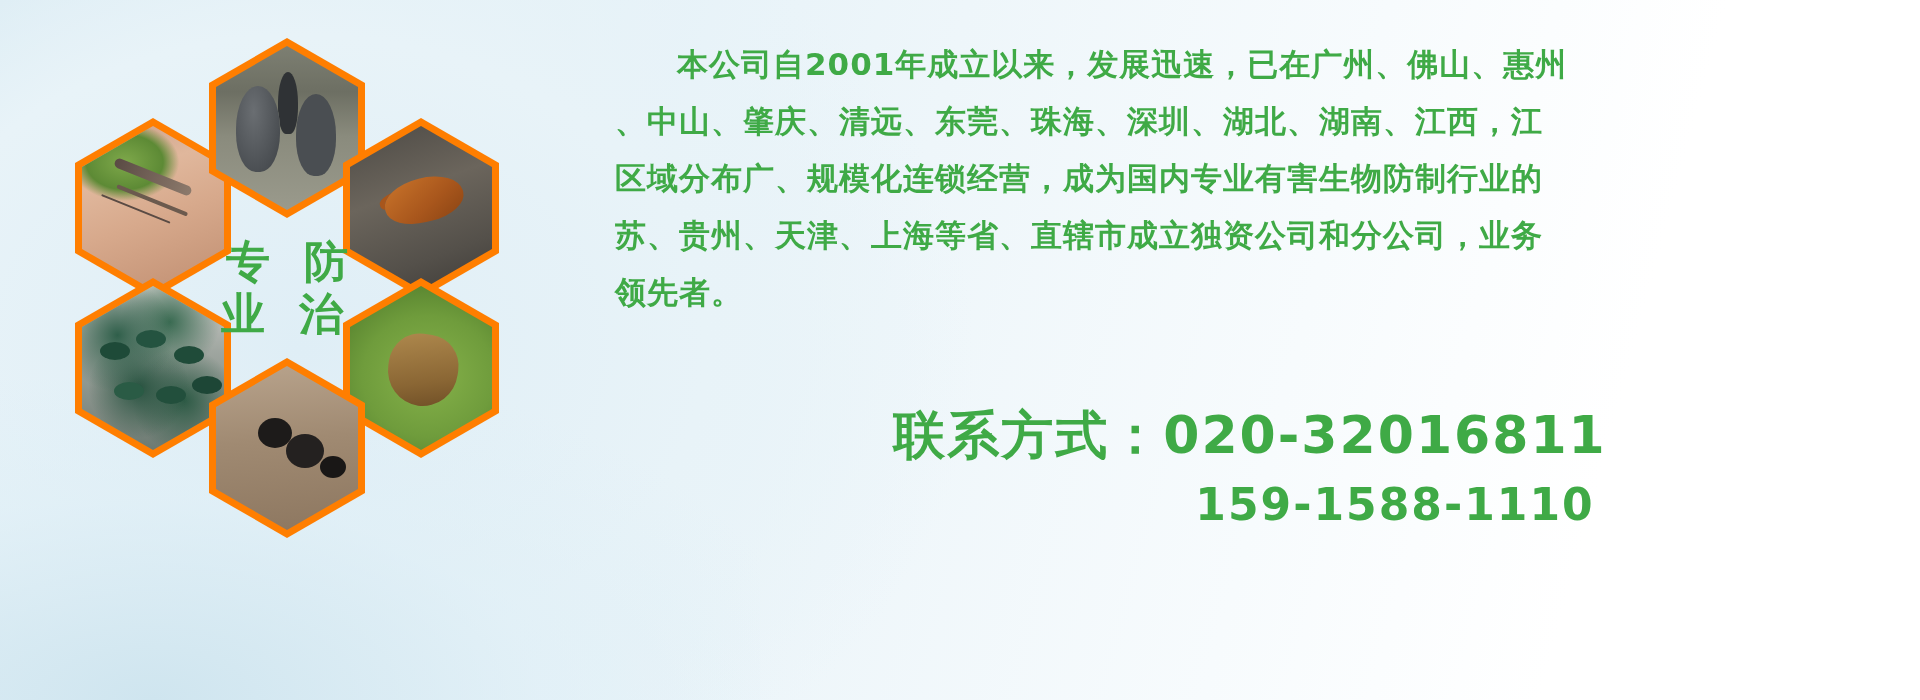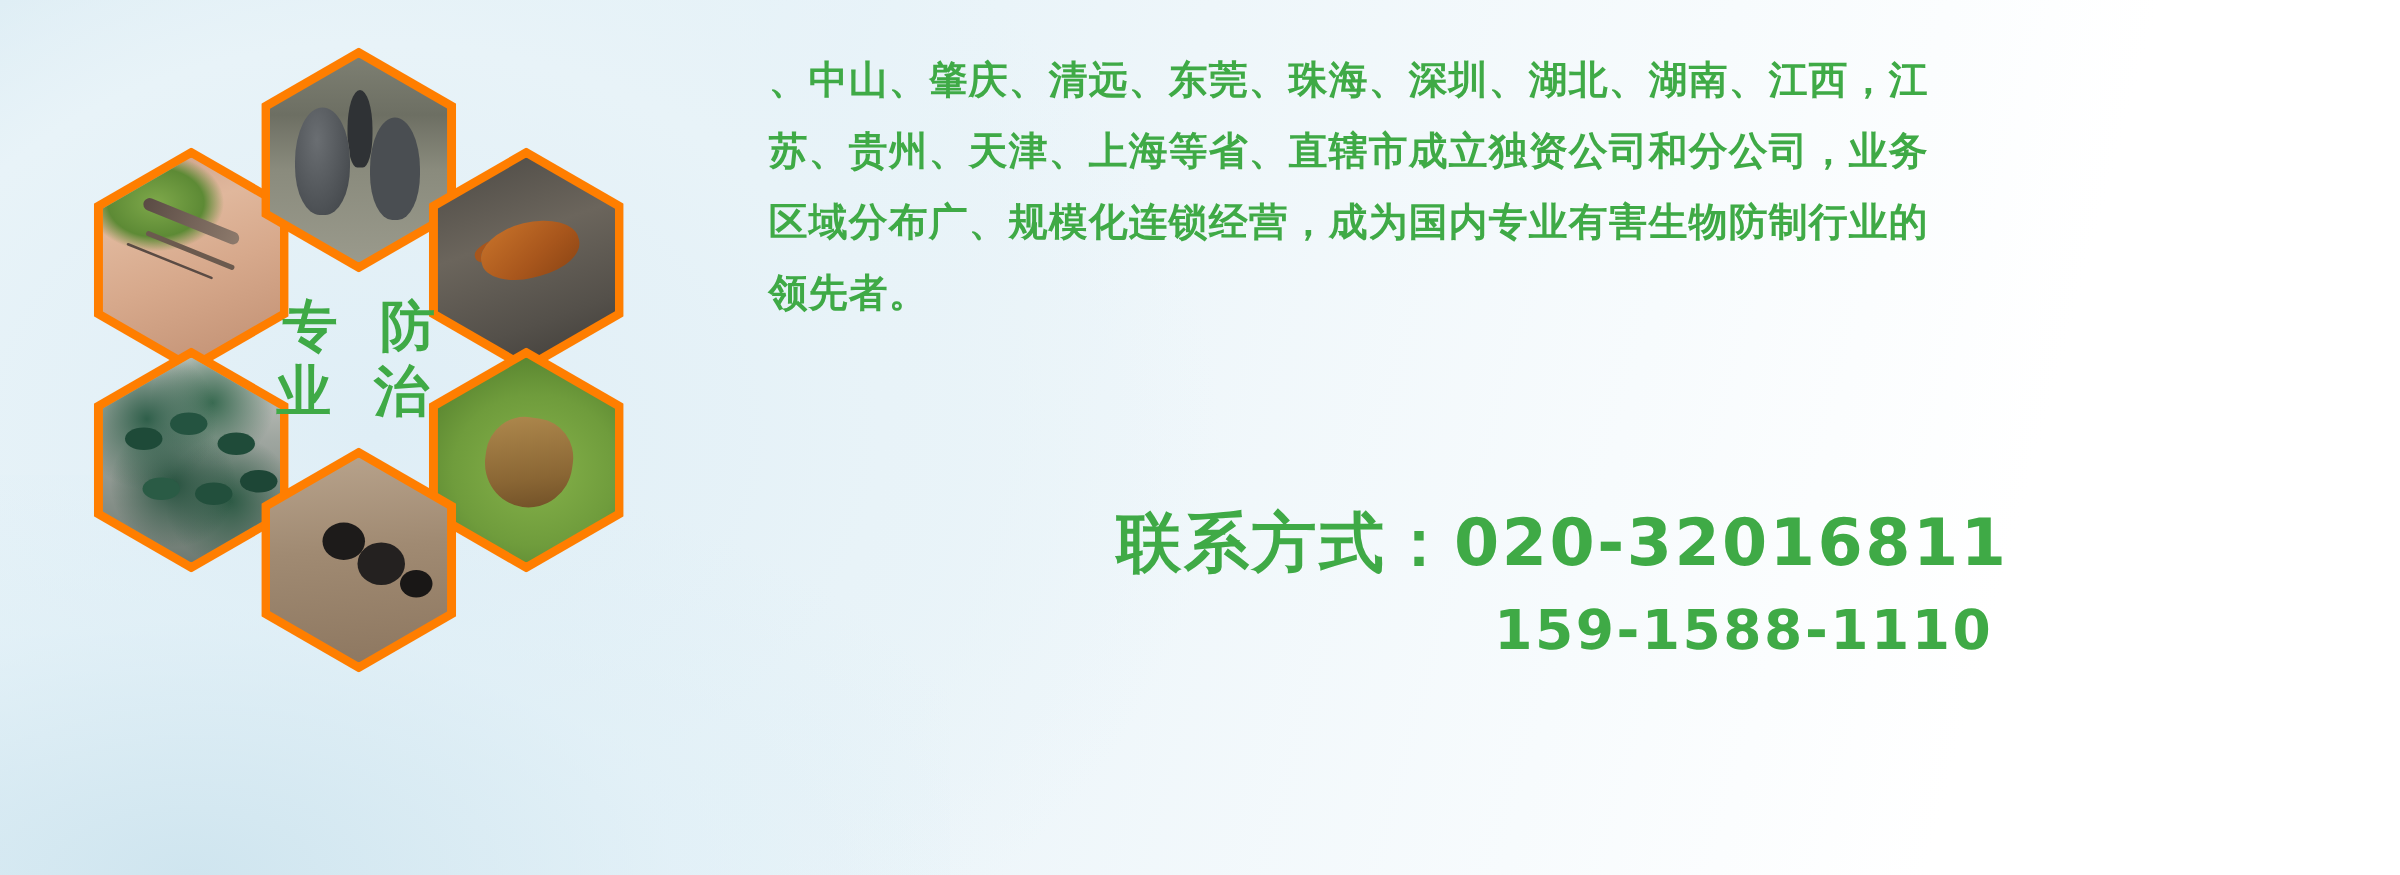--- a/index.html
+++ b/index.html
@@ -184,23 +184,24 @@
 
     <div class="hex h-text">
       <div class="inner">
         <div class="comb-label">专业</div>
         <div class="comb-label">防治</div>
       </div>
     </div>
   </div>
 
   <div class="body-copy">
+    <p class="first">本公司自2001年成立以来，发展迅速，已在广州、佛山、惠州</p>
     <p>、中山、肇庆、清远、东莞、珠海、深圳、湖北、湖南、江西，江</p>
+    <p>区域分布广、规模化连锁经营，成为国内专业有害生物防制行业的</p>
     <p>苏、贵州、天津、上海等省、直辖市成立独资公司和分公司，业务</p>
-    <p>区域分布广、规模化连锁经营，成为国内专业有害生物防制行业的</p>
     <p>领先者。</p>
   </div>
 
   <div class="contact">
     <div class="line1">
       <span>联系方式：</span><span>020-32016811</span>
     </div>
     <div class="line2">
       <span>159-1588-1110</span>
     </div>

